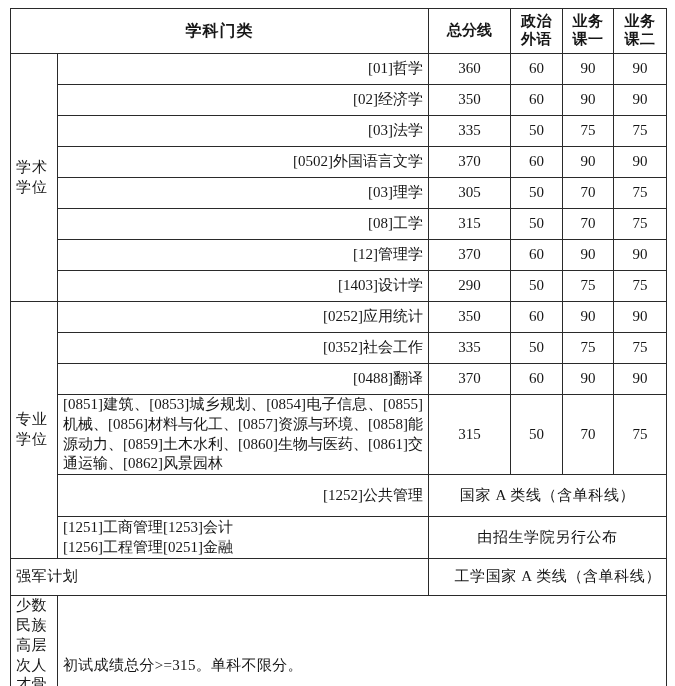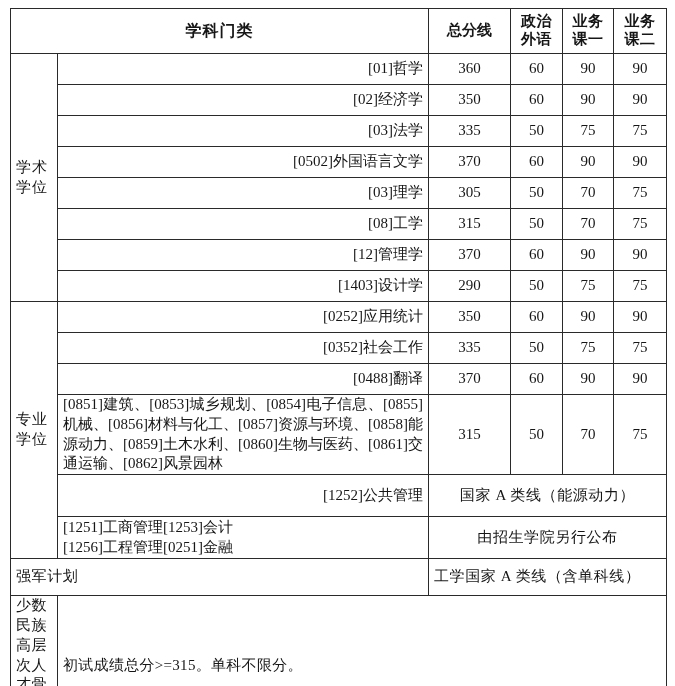--- a/index.html
+++ b/index.html
@@ -103,21 +103,21 @@
   td.subj-two-line .l1, td.subj-two-line .l2 { display: block; }
 
   tr.plan-row td { height: 36px; }
   td.plan-label {
     text-align: left;
     font-size: 15px;
     padding-left: 7px;
     letter-spacing: 0.6px;
   }
   td.plan-value {
-    text-align: left;
+    text-align: right;
     font-size: 15px;
     letter-spacing: 0.6px;
   }
   tr.note-row td { height: 42px; }
   td.note-label {
     text-align: left;
     font-size: 15px;
     padding-left: 7px;
     letter-spacing: 0.5px;
   }
@@ -251,21 +251,21 @@
       <tr class="eng-row">
         <td class="subj-multi">[0851]建筑、[0853]城乡规划、[0854]电子信息、[0855]机械、[0856]材料与化工、[0857]资源与环境、[0858]能源动力、[0859]土木水利、[0860]生物与医药、[0861]交通运输、[0862]风景园林</td>
         <td class="num">315</td>
         <td class="num">50</td>
         <td class="num">70</td>
         <td class="num">75</td>
       </tr>
 
       <tr class="tall-row">
         <td class="subj">[1252]公共管理</td>
-        <td class="merged-note" colspan="4">国家 A 类线（能源动力）</td>
+        <td class="merged-note" colspan="4">国家 A 类线（含单科线）</td>
       </tr>
 
       <tr class="tall-row">
         <td class="subj-two-line">
           <span class="l1">[1251]工商管理[1253]会计</span>
           <span class="l2">[1256]工程管理[0251]金融</span>
         </td>
         <td class="merged-note" colspan="4">由招生学院另行公布</td>
       </tr>
 

